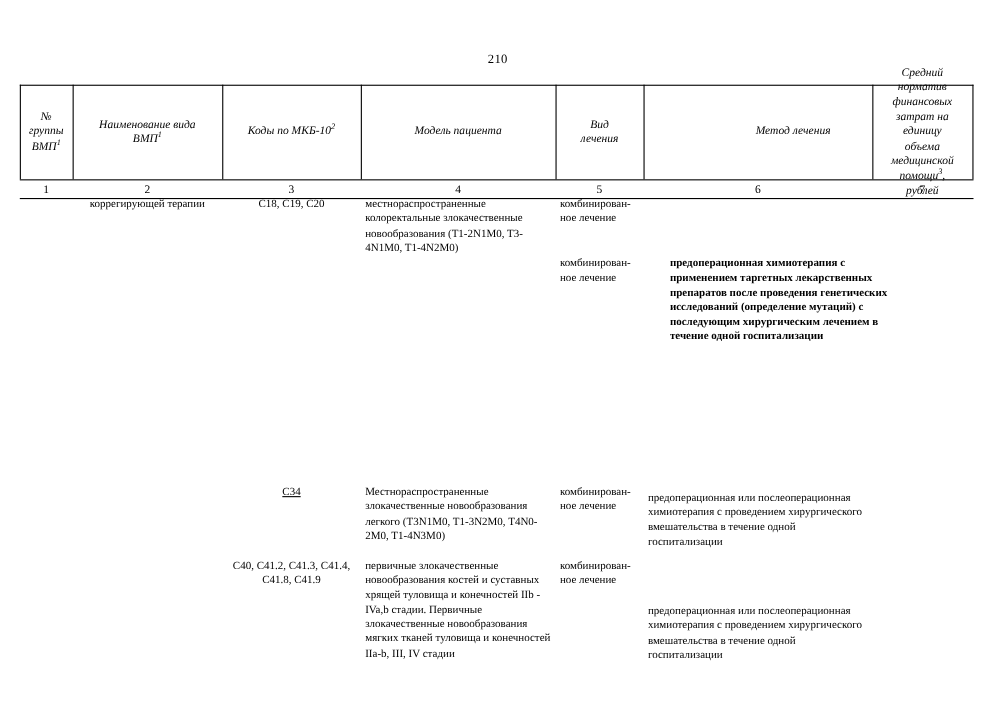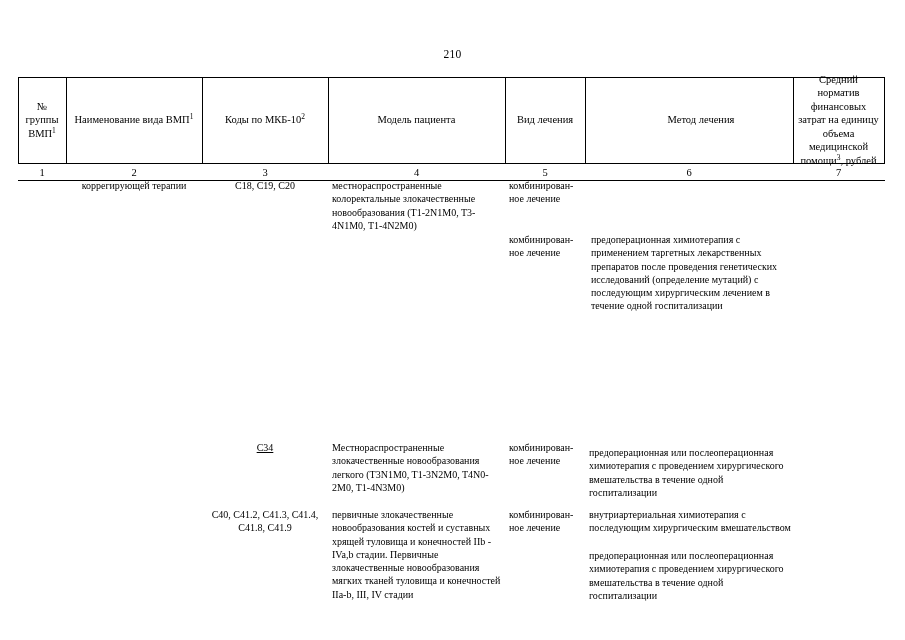--- a/index.html
+++ b/index.html
@@ -57,22 +57,23 @@
   .hdr {
     position: absolute;
     top: 77px;
     height: 86px;
     display: flex;
     align-items: center;
     justify-content: center;
     text-align: center;
     font-size: 10.5px;
     line-height: 1.28;
-    padding: 0 3px;
+    padding: 0 18px;
     box-sizing: border-box;
+    font-style: italic;
   }
   .hdr span.sup {
     font-size: 7.5px;
     vertical-align: super;
     line-height: 0;
   }
 
   
   .colnum {
     position: absolute;
@@ -135,21 +136,21 @@
   </div>
 
   <div class="hdr" style="left:328px; width:177px;">
     <div><span>Модель пациента</span></div>
   </div>
 
   <div class="hdr" style="left:505px; width:80px;">
     <div><span>Вид лечения</span></div>
   </div>
 
-  <div class="hdr" style="left:597px; width:208px;">
+  <div class="hdr" style="left:617px; width:208px;">
     <div><span>Метод лечения</span></div>
   </div>
 
   <div class="hdr" style="left:793px; width:91px;">
     <div>
       <span>Средний</span><br>
       <span>норматив</span><br>
       <span>финансовых</span><br>
       <span>затрат на единицу</span><br>
       <span>объема</span><br>
@@ -173,34 +174,33 @@
   <div class="cell center" style="left:202px; top:179px; width:126px;">C18, C19, C20</div>
 
   <div class="cell left" style="left:332px; top:179px; width:172px;">местнораспространенные колоректальные злокачественные новообразования (T1-2N1M0, T3-4N1M0, T1-4N2M0)</div>
 
   <div class="cell left" style="left:509px; top:179px; width:76px;">комбинирован-ное лечение</div>
 
 
 
   <div class="cell left" style="left:509px; top:233px; width:76px;">комбинирован-ное лечение</div>
 
-  <div class="cell left" style="left:591px; top:233px; width:204px;">предоперационная химиотерапия с применением таргетных лекарственных препаратов после проведения генетических исследований (определение мутаций) с последующим хирургическим лечением в течение одной госпитализации</div>
+  <div class="cell left" style="left:609px; top:233px; width:204px;font-weight:bold;">предоперационная химиотерапия с применением таргетных лекарственных препаратов после проведения генетических исследований (определение мутаций) с последующим хирургическим лечением в течение одной госпитализации</div>
 
 
   <div class="cell center" style="left:202px; top:441px; width:126px;text-decoration:underline;">C34</div>
 
   <div class="cell left" style="left:332px; top:441px; width:172px;">Местнораспространенные злокачественные новообразования легкого (T3N1M0, T1-3N2M0, T4N0-2M0, T1-4N3M0)</div>
 
   <div class="cell left" style="left:509px; top:441px; width:76px;">комбинирован-ное лечение</div>
 
   <div class="cell left" style="left:589px; top:446px; width:204px;">предоперационная или послеоперационная химиотерапия с проведением хирургического вмешательства в течение одной госпитализации</div>
 
   <div class="cell center" style="left:202px; top:508px; width:126px;">C40, C41.2, C41.3, C41.4, C41.8, C41.9</div>
 
   <div class="cell left" style="left:332px; top:508px; width:172px;">первичные злокачественные новообразования костей и суставных хрящей туловища и конечностей IIb - IVa,b стадии. Первичные злокачественные новообразования мягких тканей туловища и конечностей IIa-b, III, IV стадии</div>
 
   <div class="cell left" style="left:509px; top:508px; width:76px;">комбинирован-ное лечение</div>
 
-  <div class="cell left" style="left:589px; top:508px; width:204px;">внутриартериальная химиотерапия с последующим хирургическим вмешательством</div>
 
   <div class="cell left" style="left:589px; top:549px; width:204px;">предоперационная или послеоперационная химиотерапия с проведением хирургического вмешательства в течение одной госпитализации</div>
 
 </div>
 
 </body></html>

